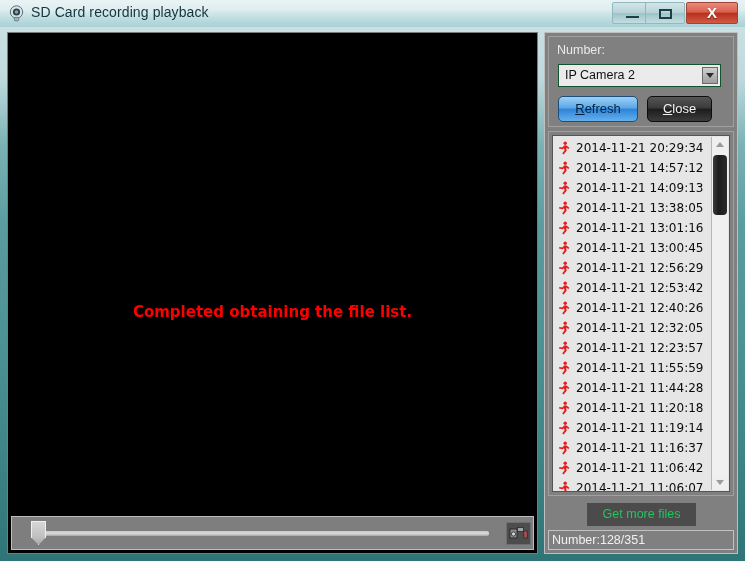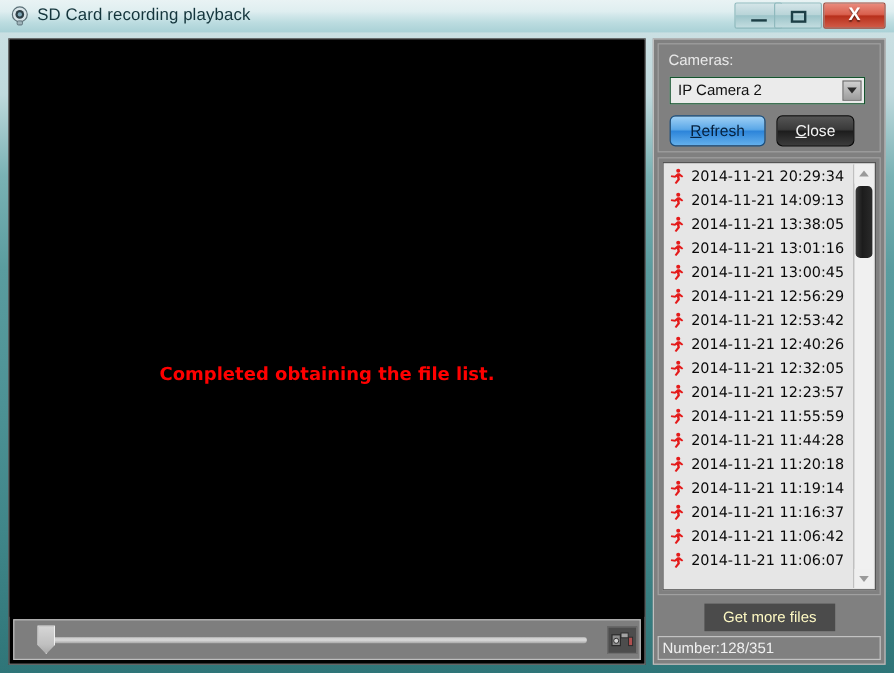--- a/index.html
+++ b/index.html
@@ -297,21 +297,21 @@
     border-radius: 4px;
     cursor: pointer;
   }
 
   
   #btn-getmore {
     position: absolute;
     left: 42px; top: 470px;
     width: 109px; height: 23px;
     background: #4b4b4b;
-    color: #fef9c3;
+    color: #22c55e;
     font-size: 12.5px;
     text-align: center;
     line-height: 22px;
     cursor: pointer;
   }
   #status-box {
     position: absolute;
     left: 3px; top: 497px;
     width: 186px; height: 20px;
     border: 1px solid #c2c2c2;
@@ -366,21 +366,21 @@
           <rect x="14.8" y="5" width="3.4" height="7" fill="#b05050" stroke="#2b2b2b" stroke-width="0.8"></rect>
           <circle cx="4.5" cy="8" r="2.1" fill="#d5d5d5" stroke="#2b2b2b" stroke-width="0.8"></circle>
         </svg>
       </div>
     </div>
   </div>
 
   <div id="right-panel">
 
     <div id="cam-group">
-      <div id="cam-label">Cameras:</div>
+      <div id="cam-label">Number:</div>
 
       <div id="cam-select">
         <span id="cam-select-value">IP Camera 2</span>
         <span id="cam-select-arrow">
             <i></i>
           </span>
       </div>
 
       <div class="panel-btn" id="btn-refresh">
         <span class="ul">R</span><span>efresh</span>
@@ -390,20 +390,24 @@
       </div>
     </div>
 
     <div id="list-group">
       <div id="file-list">
         <div id="file-list-inner">
             <div class="file-row"><span class="file-icon"><svg width="15" height="14" viewBox="0 0 15 14">
                   <circle cx="9.2" cy="2.3" r="1.7" fill="#e41b1b"></circle>
                   <path d="M8.6 4.3 L6.2 6.4 L3.4 6.0 L3.0 7.5 L6.6 8.2 L8.0 7.2 L8.6 9.2 L6.2 12.6 L7.6 13.4 L10.6 9.8 L10.2 6.6 L12.4 8.0 L13.4 6.8 L10.4 4.4 Z" fill="#e41b1b"></path>
                 </svg></span><span class="file-name">2014-11-21 20:29:34</span></div>
+            <div class="file-row"><span class="file-icon"><svg width="15" height="14" viewBox="0 0 15 14">
+                  <circle cx="9.2" cy="2.3" r="1.7" fill="#e41b1b"></circle>
+                  <path d="M8.6 4.3 L6.2 6.4 L3.4 6.0 L3.0 7.5 L6.6 8.2 L8.0 7.2 L8.6 9.2 L6.2 12.6 L7.6 13.4 L10.6 9.8 L10.2 6.6 L12.4 8.0 L13.4 6.8 L10.4 4.4 Z" fill="#e41b1b"></path>
+                </svg></span><span class="file-name">2014-11-21 14:57:12</span></div>
             <div class="file-row"><span class="file-icon"><svg width="15" height="14" viewBox="0 0 15 14">
                   <circle cx="9.2" cy="2.3" r="1.7" fill="#e41b1b"></circle>
                   <path d="M8.6 4.3 L6.2 6.4 L3.4 6.0 L3.0 7.5 L6.6 8.2 L8.0 7.2 L8.6 9.2 L6.2 12.6 L7.6 13.4 L10.6 9.8 L10.2 6.6 L12.4 8.0 L13.4 6.8 L10.4 4.4 Z" fill="#e41b1b"></path>
                 </svg></span><span class="file-name">2014-11-21 14:09:13</span></div>
             <div class="file-row"><span class="file-icon"><svg width="15" height="14" viewBox="0 0 15 14">
                   <circle cx="9.2" cy="2.3" r="1.7" fill="#e41b1b"></circle>
                   <path d="M8.6 4.3 L6.2 6.4 L3.4 6.0 L3.0 7.5 L6.6 8.2 L8.0 7.2 L8.6 9.2 L6.2 12.6 L7.6 13.4 L10.6 9.8 L10.2 6.6 L12.4 8.0 L13.4 6.8 L10.4 4.4 Z" fill="#e41b1b"></path>
                 </svg></span><span class="file-name">2014-11-21 13:38:05</span></div>
             <div class="file-row"><span class="file-icon"><svg width="15" height="14" viewBox="0 0 15 14">
                   <circle cx="9.2" cy="2.3" r="1.7" fill="#e41b1b"></circle>

